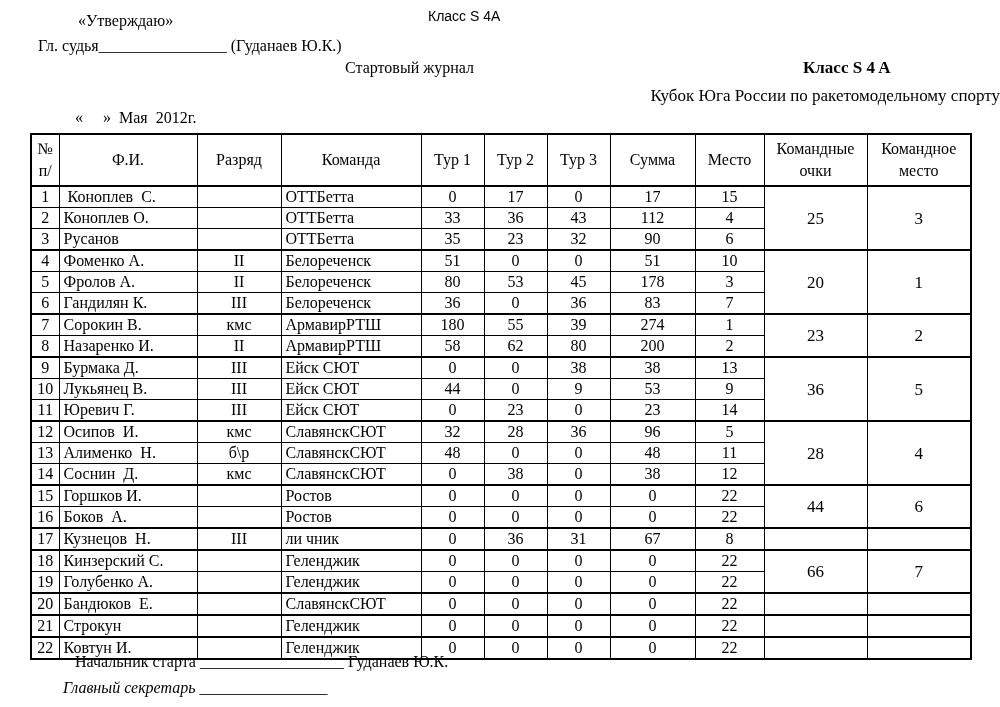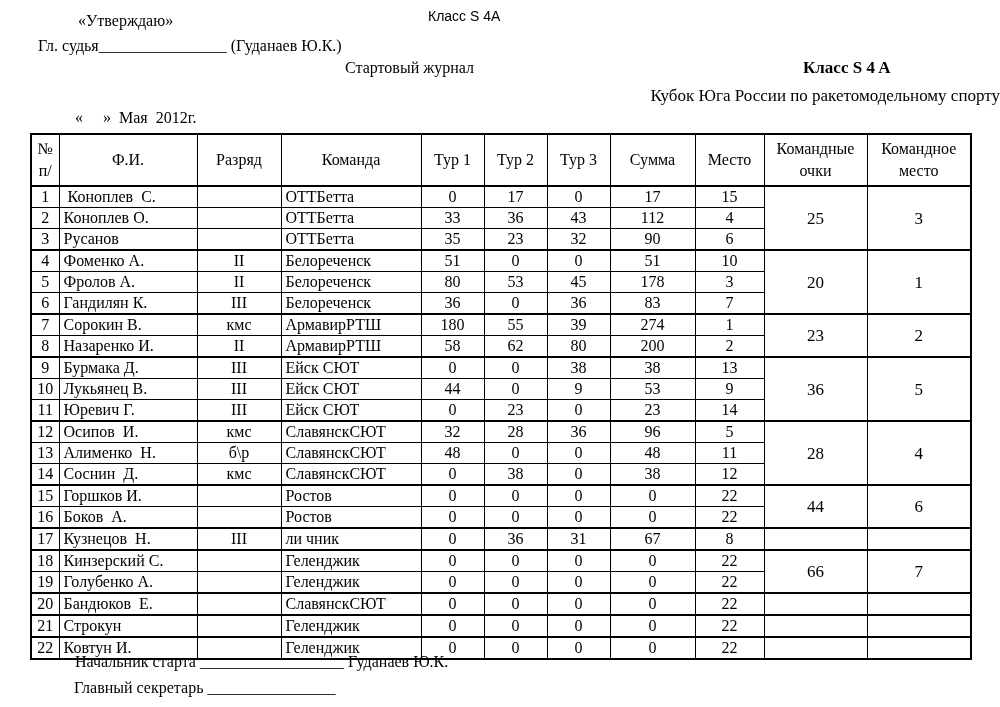--- a/index.html
+++ b/index.html
@@ -15,21 +15,21 @@
   }
   .abs { position: absolute; white-space: pre; }
   .t-approve      { left: 38px;  top: 12px; margin-left: 40px; }
   .t-class-top    { left: 428px; top: 8px;  font-family: "Liberation Sans", sans-serif; font-size: 14px; }
   .t-judge        { left: 38px;  top: 37px; }
   .t-journal      { left: 345px; top: 59px; }
   .t-class-right  { left: 790px; top: 58px; font-weight: bold; font-size: 17px; margin-left: 13px; }
   .t-event        { left: 0;     top: 86px; width: 1000px; text-align: right; font-size: 17px; }
   .t-date         { left: 75px;  top: 109px; }
   .t-foot1        { left: 75px;  top: 653px; }
-  .t-foot2        { left: 74px;  top: 679px; }
+  .t-foot2        { left: 63px;  top: 679px; font-style: italic; }
 
   table.results {
     position: absolute;
     left: 30px; top: 133px;
     width: 940px;
     border-collapse: collapse;
     table-layout: fixed;
     border: 2px solid #000;
     font-size: 16px;
   }

